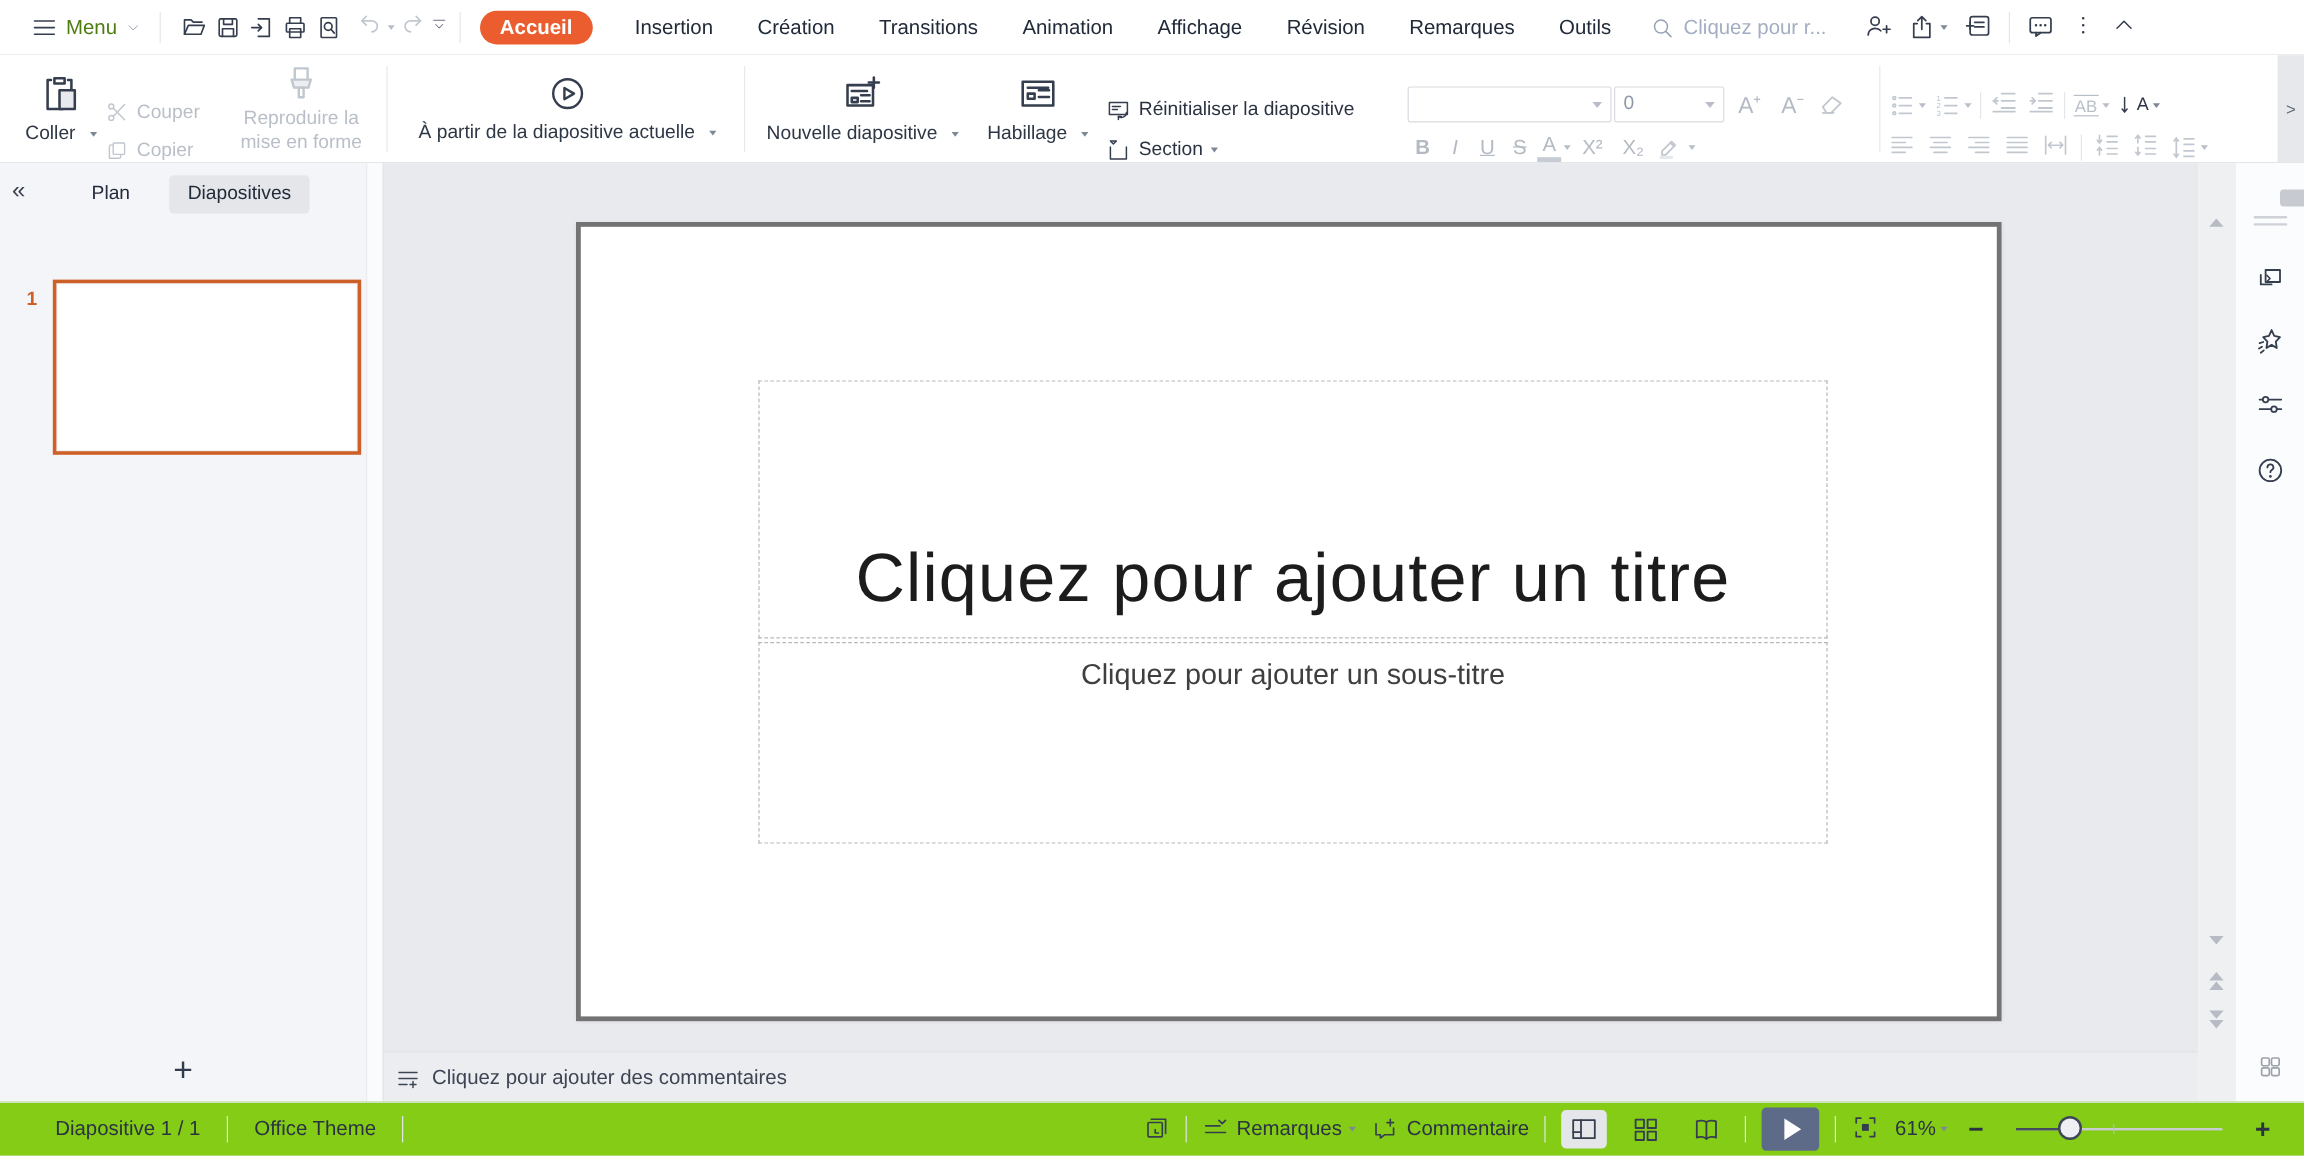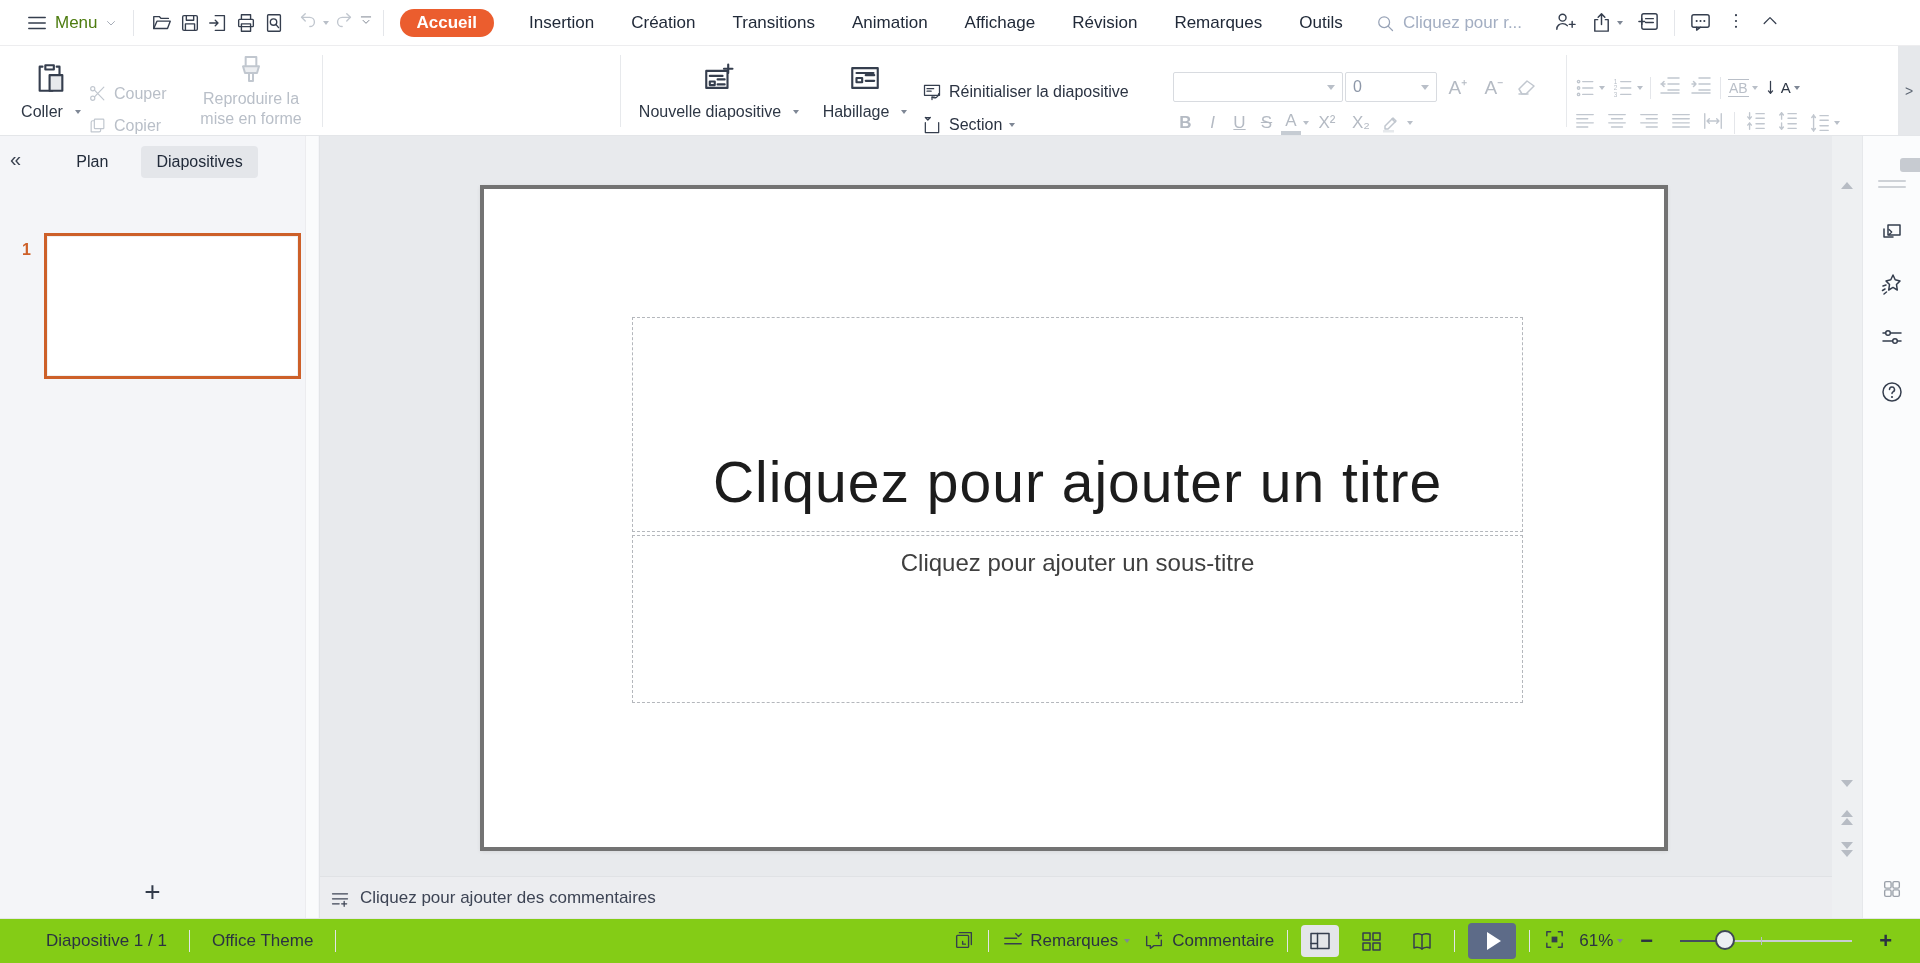--- a/index.html
+++ b/index.html
@@ -252,20 +252,32 @@
           <path d="M8 10V3h8v7"></path>
           <path d="M6 10h12l-1.5 5h-9z" fill="#eceef1"></path>
           <path d="M10.5 15h3v6h-3z"></path>
         </svg>
       <span style="font-size:16px;line-height:1.25;text-align:center"><span>Reproduire la</span><br><span>mise en forme</span></span>
     </button>
   </div>
 
   <span class="rdiv" style="left:322px"></span>
 
+  <div class="rg" style="left:330px;width:286px">
+    <button class="bigbtn" style="width:100%">
+      <svg class="ic" width="32" height="32" viewBox="0 0 24 24">
+          <circle cx="12" cy="12" r="9"></circle>
+          <path d="M10 8.5l6 3.5-6 3.5z"></path>
+        </svg>
+      <span class="biglabel">
+          <span>À partir de la diapositive actuelle</span>
+          <span class="tri sm"></span>
+        </span>
+    </button>
+  </div>
 
   <span class="rdiv" style="left:620px"></span>
 
   <div class="rg" style="left:628px;width:182px">
     <button class="bigbtn" style="width:100%">
       <svg class="ic" width="34" height="34" viewBox="0 0 24 24">
           <path d="M3 7h15v12H3z"></path>
           <rect x="5.5" y="14.5" width="3.5" height="2.5"></rect>
           <path d="M11 13h5M11 16.5h5M5.5 10.5h9"></path>
           <path d="M18.5 2.5v6M15.5 5.5h6"></path>

